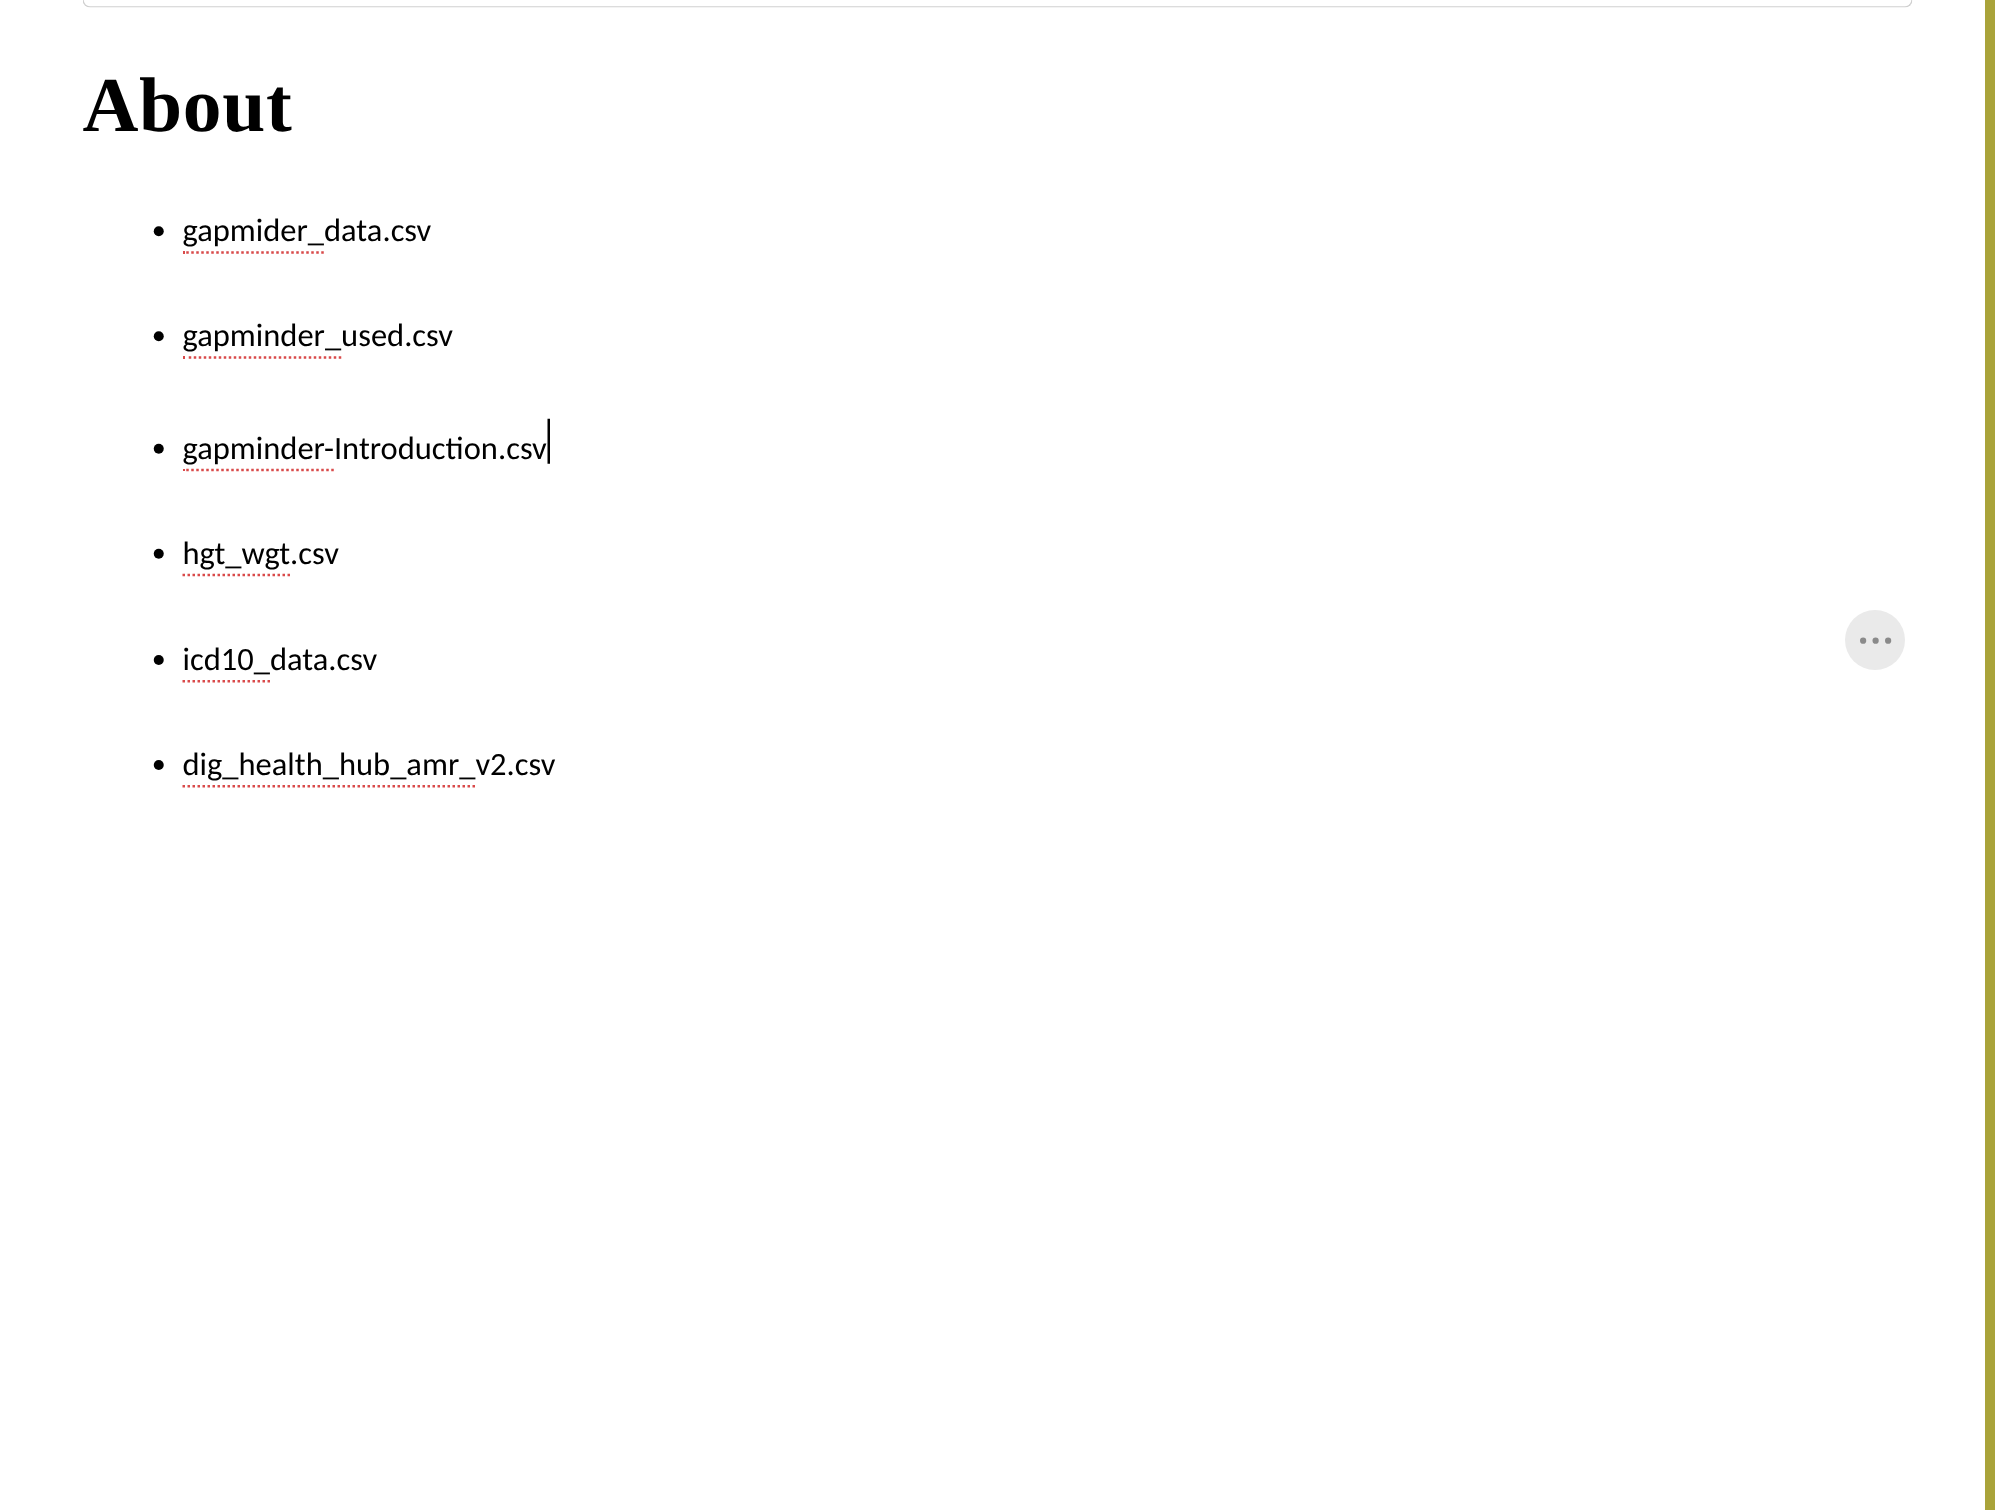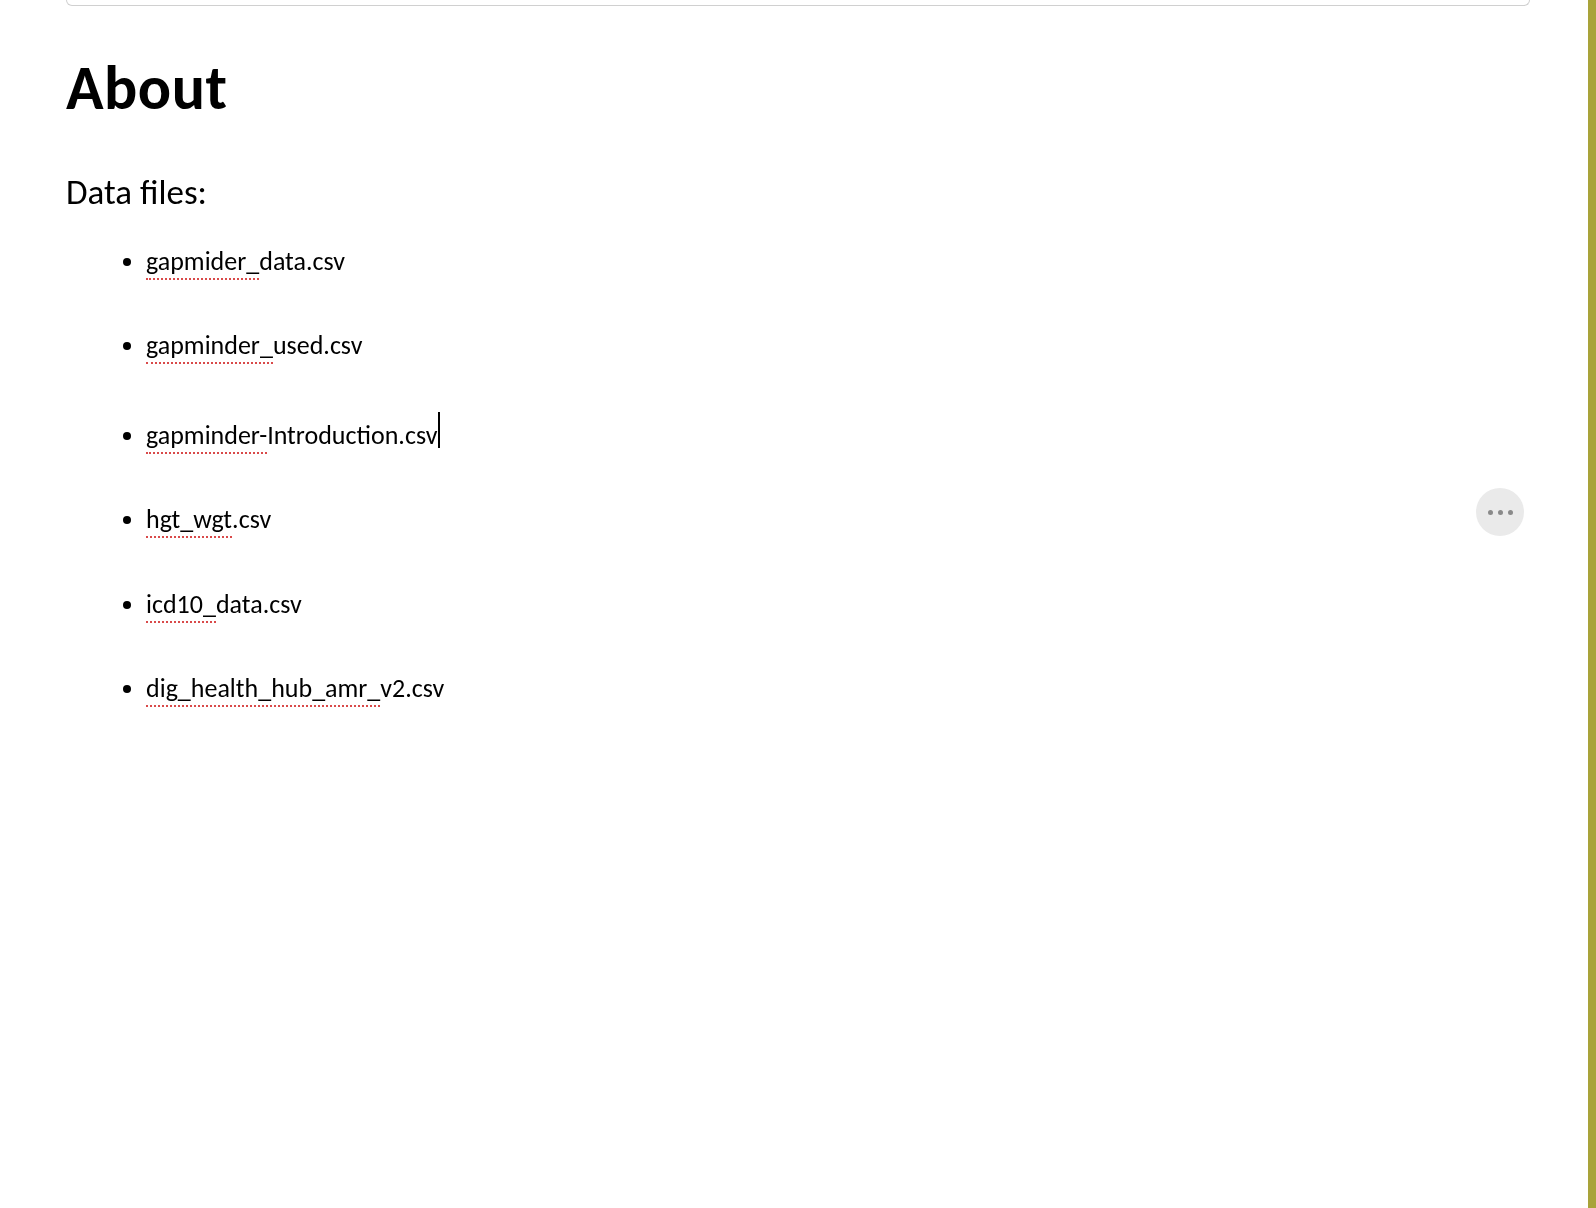--- a/index.html
+++ b/index.html
@@ -31,20 +31,21 @@
       left: 0;
       right: 0;
       padding: 50px 66px 0 66px;
     }
     h1.heading {
       font-size: 62px;
       font-weight: 800;
       margin: 0 0 45px 0;
       letter-spacing: 0.5px;
       color: #000;
+      font-family: Liberation Serif, serif;
     }
     p.description {
       font-size: 35px;
       line-height: 1.7;
       margin: 0 0 40px 0;
       color: #000;
       max-width: 1420px;
     }
     p.files-label {
       font-size: 35px;
@@ -104,21 +105,20 @@
       background: #a9a33a;
     }
   </style>
 </head>
 <body>
 
 <div class="top-border-box"></div>
 
 <div class="content">
   <h1 class="heading">About</h1>
-  <p class="files-label">Data files:</p>
   <ul class="file-list" id="file-list">
       <li><span class="spell">gapmider_</span><span>data.csv</span></li>
       <li><span class="spell">gapminder_</span><span>used.csv</span></li>
       <li><span class="spell">gapminder-</span><span class="cursor-after">Introduction.csv</span></li>
       <li><span class="spell">hgt_wgt</span><span>.csv</span></li>
       <li><span class="spell">icd10_</span><span>data.csv</span></li>
       <li><span class="spell">dig_health_hub_amr_</span><span>v2.csv</span></li>
     </ul>
 </div>
 

